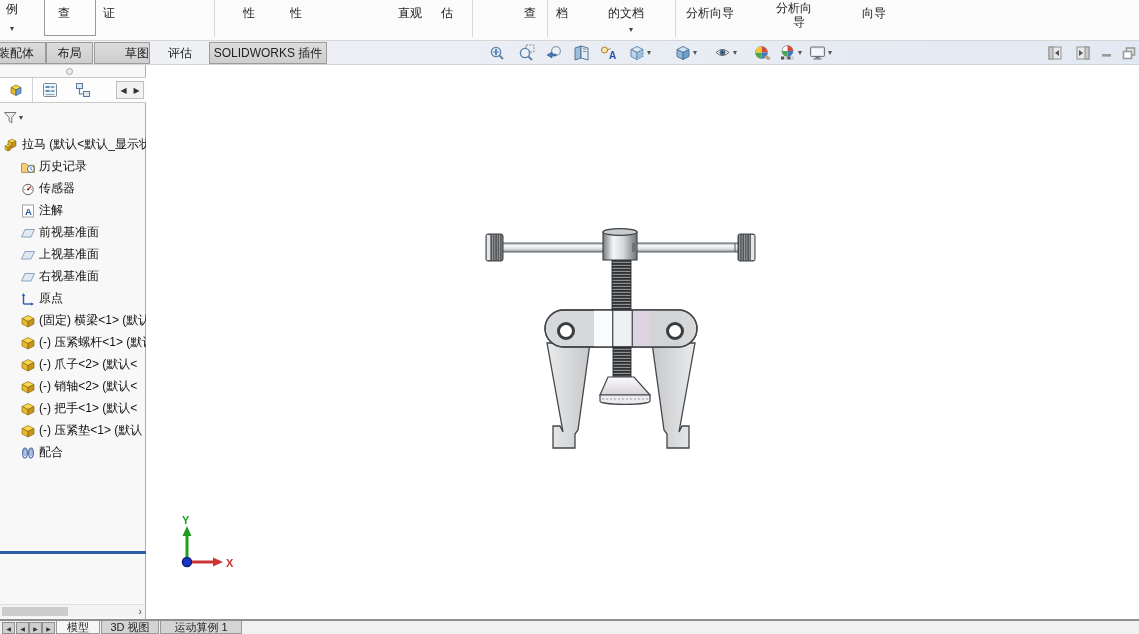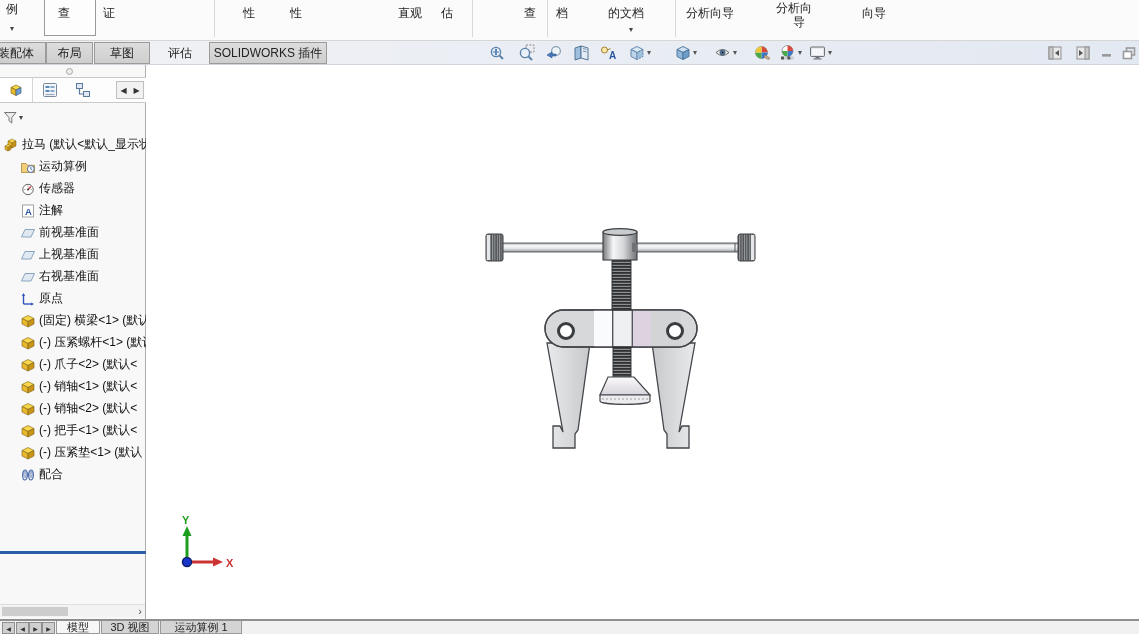--- a/index.html
+++ b/index.html
@@ -237,21 +237,21 @@
       <span class="rcaret" style="left: 629px; top: 26px;">▾</span>
     </div>
 
   <div id="tabrow">
       <div class="rtab" style="left: -14px; width: 60px;">
         <span>装配体</span>
       </div>
       <div class="rtab" style="left: 46px; width: 47px;">
         <span>布局</span>
       </div>
-      <div class="rtab" style="left: 94px; width: 56px;">
+      <div class="rtab" style="left: 94px; width: 56px; justify-content: flex-end;">
         <span>草图</span>
       </div>
       <div class="rtab active" style="left: 152px; width: 56px;">
         <span>评估</span>
       </div>
       <div class="rtab" style="left: 209px; width: 118px;">
         <span>SOLIDWORKS 插件</span>
       </div>
       <div class="hicon" style="left: 488px;">
         <svg>
@@ -477,21 +477,21 @@
           <div class="trow root">
             <svg class="ticon">
               <use href="#i-assembly"></use>
             </svg>
             <span class="tlabel">拉马 (默认&lt;默认_显示状</span>
           </div>
           <div class="trow">
             <svg class="ticon">
               <use href="#i-history"></use>
             </svg>
-            <span class="tlabel">运动算例</span>
+            <span class="tlabel">历史记录</span>
           </div>
           <div class="trow">
             <svg class="ticon">
               <use href="#i-sensors"></use>
             </svg>
             <span class="tlabel">传感器</span>
           </div>
           <div class="trow">
             <svg class="ticon">
               <use href="#i-annotations"></use>
@@ -532,26 +532,20 @@
             <svg class="ticon">
               <use href="#i-part"></use>
             </svg>
             <span class="tlabel">(-) 压紧螺杆&lt;1&gt; (默认</span>
           </div>
           <div class="trow">
             <svg class="ticon">
               <use href="#i-part"></use>
             </svg>
             <span class="tlabel">(-) 爪子&lt;2&gt; (默认&lt;</span>
-          </div>
-          <div class="trow">
-            <svg class="ticon">
-              <use href="#i-part"></use>
-            </svg>
-            <span class="tlabel">(-) 销轴&lt;1&gt; (默认&lt;</span>
           </div>
           <div class="trow">
             <svg class="ticon">
               <use href="#i-part"></use>
             </svg>
             <span class="tlabel">(-) 销轴&lt;2&gt; (默认&lt;</span>
           </div>
           <div class="trow">
             <svg class="ticon">
               <use href="#i-part"></use>

